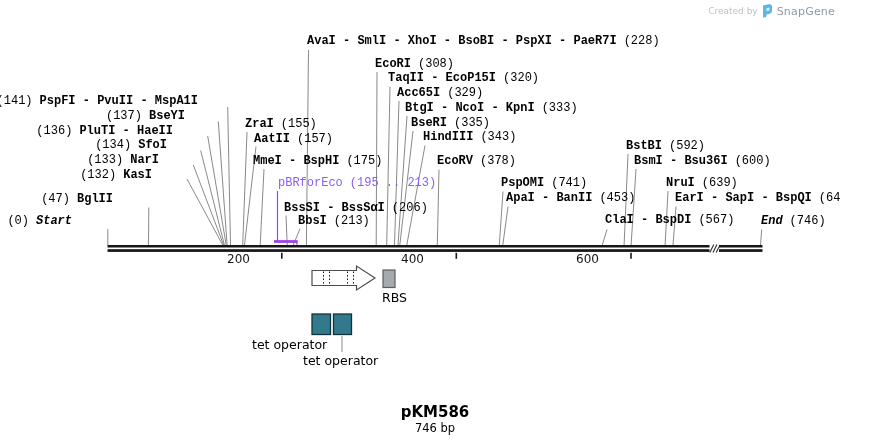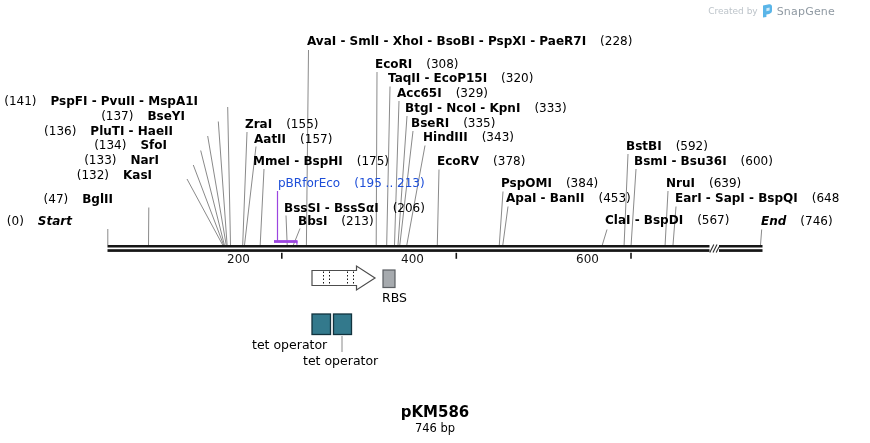--- a/index.html
+++ b/index.html
@@ -2,27 +2,27 @@
 <html><head>
 <meta charset="utf-8">
 <style>
   html,body{margin:0;padding:0;background:#fff;}
   .canvas{
     position:relative;width:840px;height:443px;background:#ffffff;
     font-family:"DejaVu Sans","Liberation Sans",sans-serif;overflow:hidden;
   }
   svg.layer{position:absolute;left:0;top:0;}
   .lbl{
-    position:absolute;display:inline-flex;gap:14px;align-items:baseline;
-    font-size:12px;line-height:13px;color:#000;white-space:nowrap;cursor:default;
+    position:absolute;display:inline-flex;gap:7px;align-items:baseline;
+    font-size:12px;line-height:13px;color:#000;white-space:nowrap;cursor:default;font-family:Liberation Mono, monospace;
   }
   .lbl .nm{font-weight:700;}
   .lbl .ps{font-weight:400;}
   .lbl .it{font-style:italic;text-align:right;}
-  .primer-lbl{color:#1d4ed8;}
+  .primer-lbl{color:#8b5cf6;}
   .primer-lbl .nm{font-weight:400;}
   .feat-lbl{position:absolute;font-size:12.5px;line-height:14px;color:#000;white-space:nowrap;}
   .tick-lbl{position:absolute;font-size:12px;line-height:13px;color:#141414;}
   .map-title{position:absolute;left:0;top:403px;width:870px;text-align:center;
     font-size:15px;font-weight:700;color:#000;}
   .map-subtitle{position:absolute;left:0;top:421px;width:870px;text-align:center;
     font-size:11.5px;color:#000;}
   .watermark{position:absolute;top:4px;right:5px;display:inline-flex;align-items:center;gap:4px;}
   .wm-created{font-size:9px;color:#bdc4ca;}
   .wm-brand{font-size:11px;color:#8f99a2;letter-spacing:0.2px;}
@@ -192,21 +192,21 @@
   <div class="lbl" style="left:423px;top:131px">
       <span class="nm">HindIII</span>
       <span class="ps">(343)</span>
     </div>
   <div class="lbl" style="left:437px;top:155px">
       <span class="nm">EcoRV</span>
       <span class="ps">(378)</span>
     </div>
   <div class="lbl" style="left:501px;top:177px">
       <span class="nm">PspOMI</span>
-      <span class="ps">(384)</span>
+      <span class="ps">(741)</span>
     </div>
   <div class="lbl" style="left:506px;top:192px">
       <span class="nm">ApaI - BanII</span>
       <span class="ps">(453)</span>
     </div>
   <div class="lbl" style="left:605px;top:214px">
       <span class="nm">ClaI - BspDI</span>
       <span class="ps">(567)</span>
     </div>
   <div class="lbl" style="left:626px;top:139.5px">

